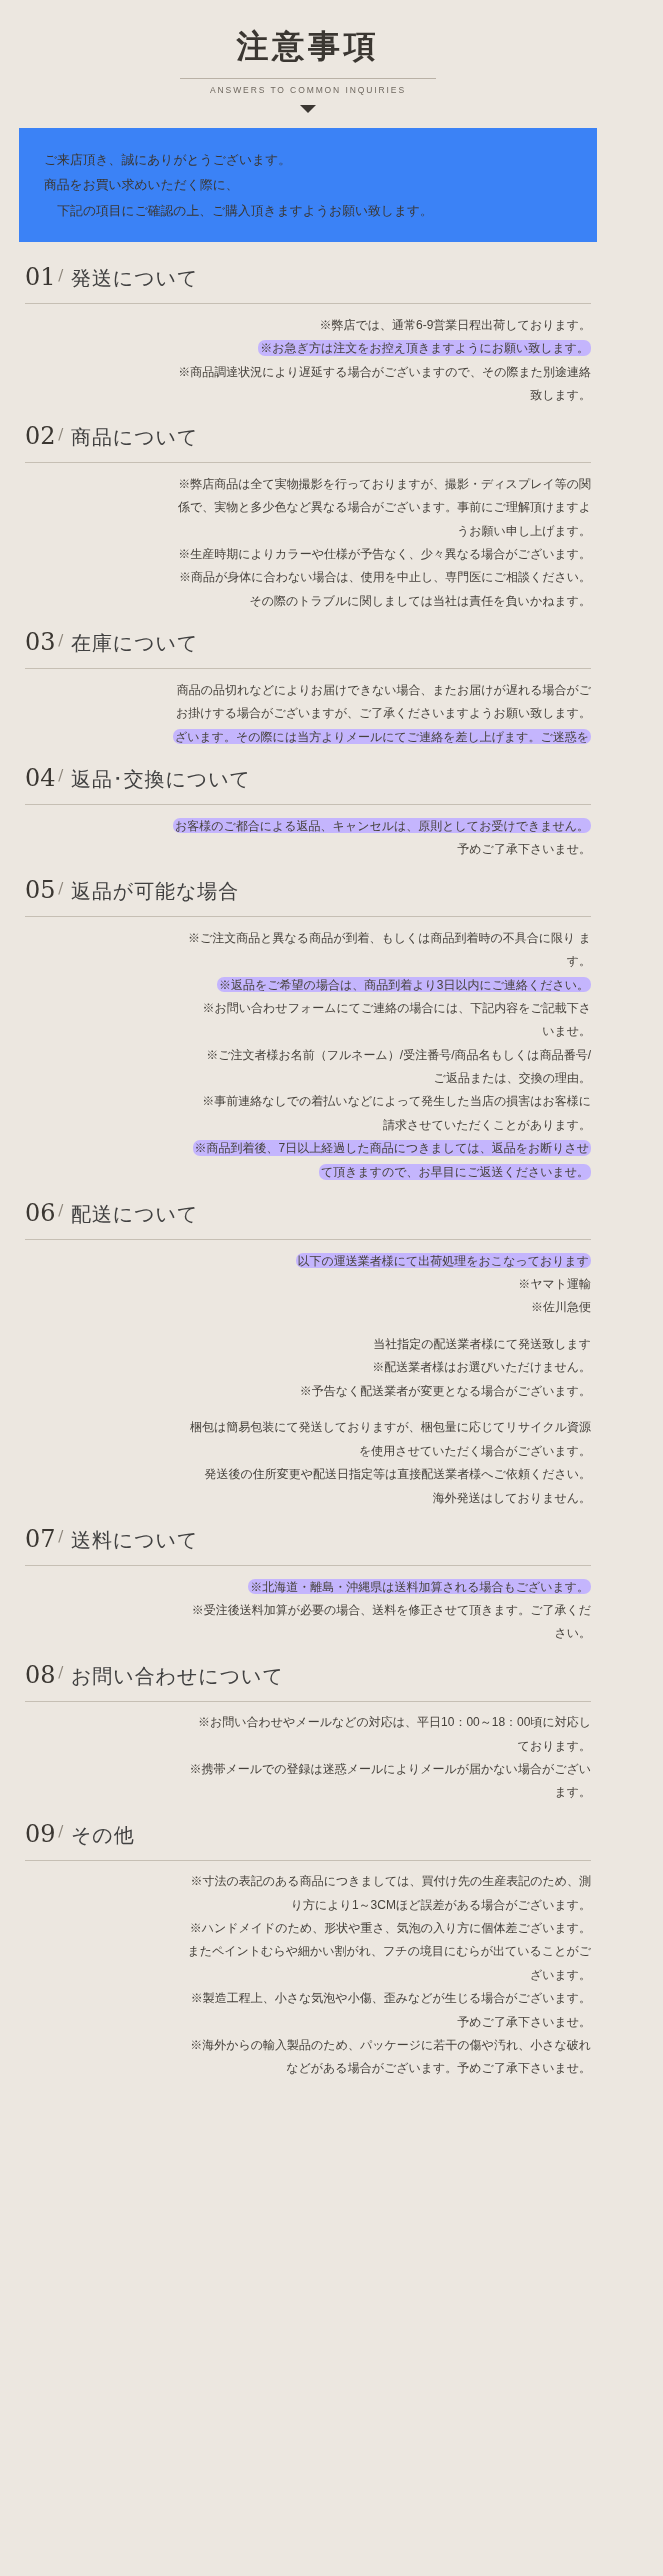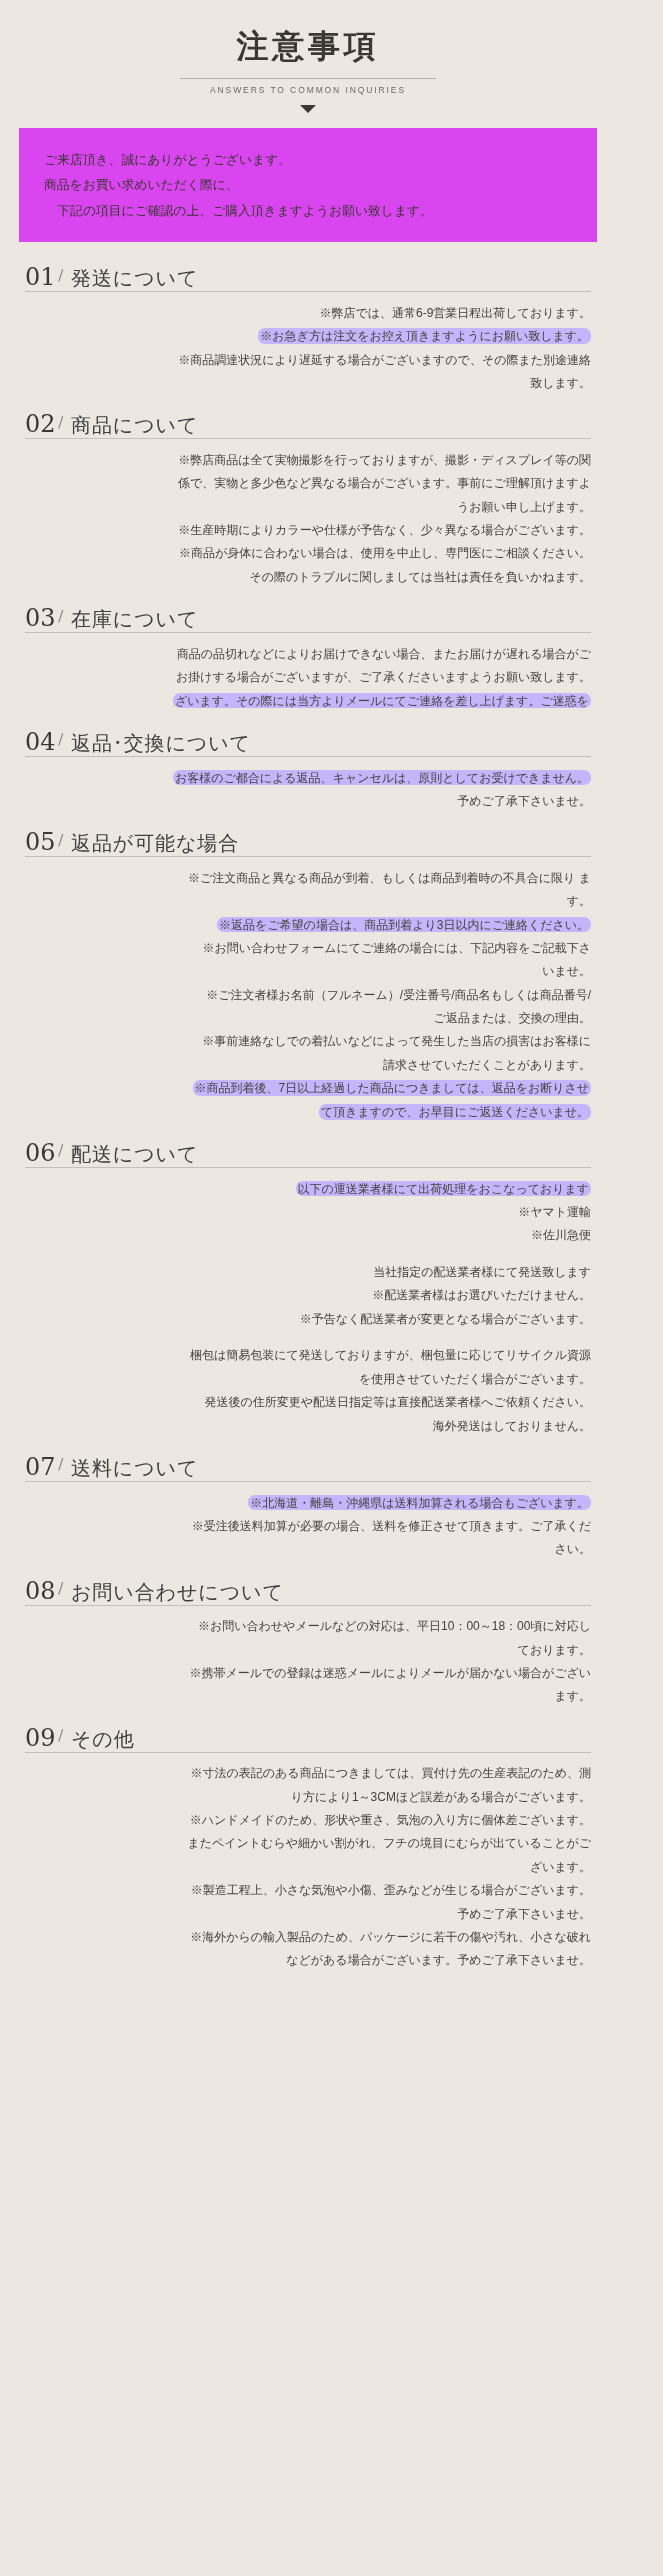--- a/index.html
+++ b/index.html
@@ -53,21 +53,21 @@
     width: 0;
     height: 0;
     border-left: 8.5px solid transparent;
     border-right: 8.5px solid transparent;
     border-top: 8.5px solid #3b3732;
     margin: 0 auto 15px auto;
   }
 
   
   .intro {
-    background: #d946ef;
+    background: #3b82f6;
     margin: 0 19px 23px 19px;
     padding: 19px 18px 19px 25px;
     font-size: 12.8px;
     line-height: 2.0;
     color: #3a3631;
   }
   .intro p {
     margin: 0;
   }
   .intro .indent1 { padding-left: 0; }
@@ -75,21 +75,21 @@
 
   
   .section {
     padding: 0 25px 0 25px;
     margin-bottom: 17px;
   }
   .sec-head {
     display: flex;
     align-items: baseline;
     border-bottom: 0.9px solid #c6bfb4;
-    padding-bottom: 2px;
+    padding-bottom: 14px;
     margin-bottom: 9.5px;
   }
   .sec-num {
     font-family: "DejaVu Serif", "Liberation Serif", serif;
     font-size: 24px;
     color: #3b3732;
     letter-spacing: 0px;
     line-height: 1;
   }
   .sec-slash {

